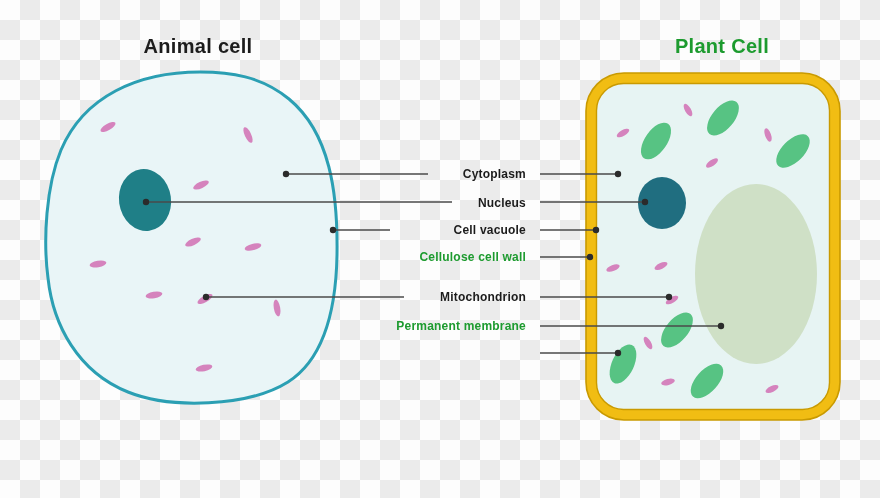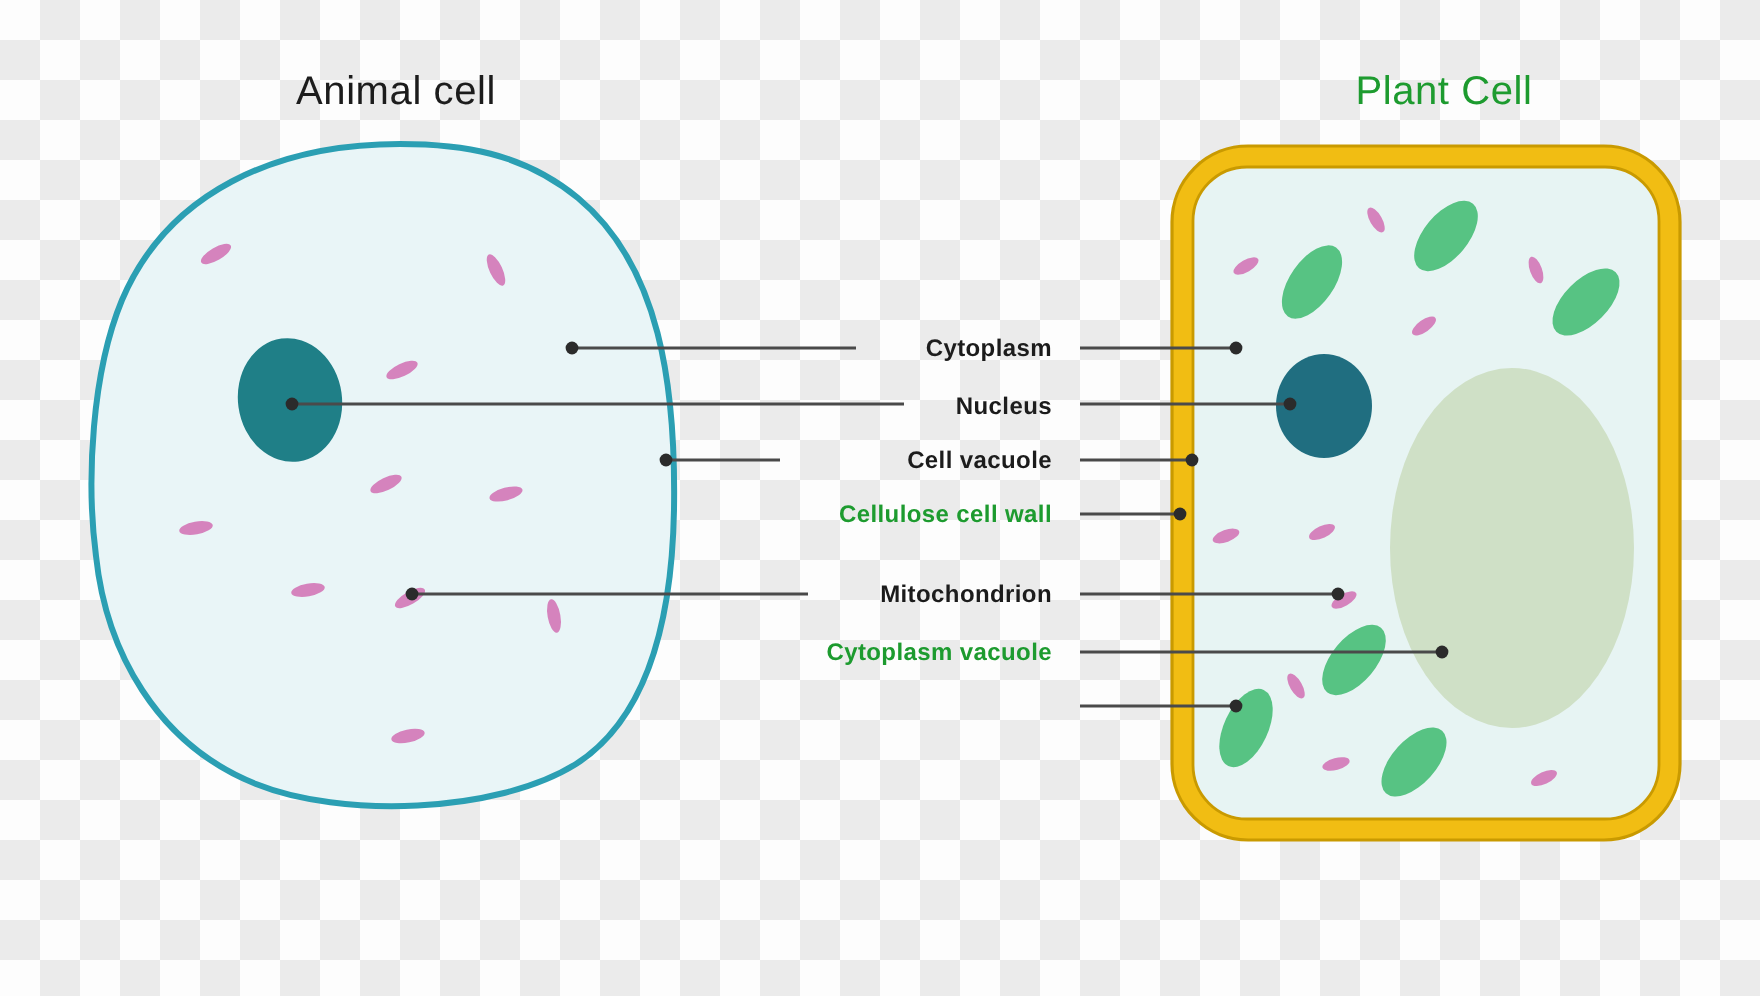--- a/index.html
+++ b/index.html
@@ -21,21 +21,21 @@
   .plant-interior{fill:var(--plant-cytoplasm,#e7f4f3);stroke:var(--wall-gold-dark,#c99a00);stroke-width:1.4;}
   .plant-nucleus{fill:var(--plant-nucleus,#206e80);}
   .vacuole{fill:var(--vacuole-green,#cfe0c6);}
   .chloroplast{fill:var(--chloroplast-green,#57c383);}
   .mito{fill:var(--mitochondrion-pink,#d583bd);}
   .leader{stroke:var(--line-gray,#4a4a4a);stroke-width:1.6;}
   .dot{fill:var(--dot-dark,#2b2b2b);}
 
   .title{
     position:absolute;width:220px;text-align:center;
-    font-size:20px;font-weight:normal;letter-spacing:.3px;
+    font-size:20px;font-weight:bold;letter-spacing:.3px;
     color:var(--label-black,#1c1c1c);
   }
   .title.plant{color:var(--label-green,#1d9b2f);}
   .lbl{
     position:absolute;right:354px;height:22px;line-height:22px;
     white-space:nowrap;text-align:right;
     font-size:12px;font-weight:bold;letter-spacing:.2px;
     color:var(--label-black,#1c1c1c);
   }
   .lbl.green{color:var(--label-green,#1d9b2f);}
@@ -128,15 +128,15 @@
   </svg>
 
   <div class="title animal" style="left:88px;top:35px">Animal cell</div>
   <div class="title plant" style="left:612px;top:35px">Plant Cell</div>
 
   <div class="lbl" style="top:163px">Cytoplasm</div>
   <div class="lbl" style="top:192px">Nucleus</div>
   <div class="lbl" style="top:219px">Cell vacuole</div>
   <div class="lbl" style="top:286px">Mitochondrion</div>
   <div class="lbl green" style="top:246px">Cellulose cell wall</div>
-  <div class="lbl green" style="top:315px">Cytoplasm vacuole</div>
+  <div class="lbl green" style="top:315px">Permanent membrane</div>
 
 </div>
 
 </body></html>

